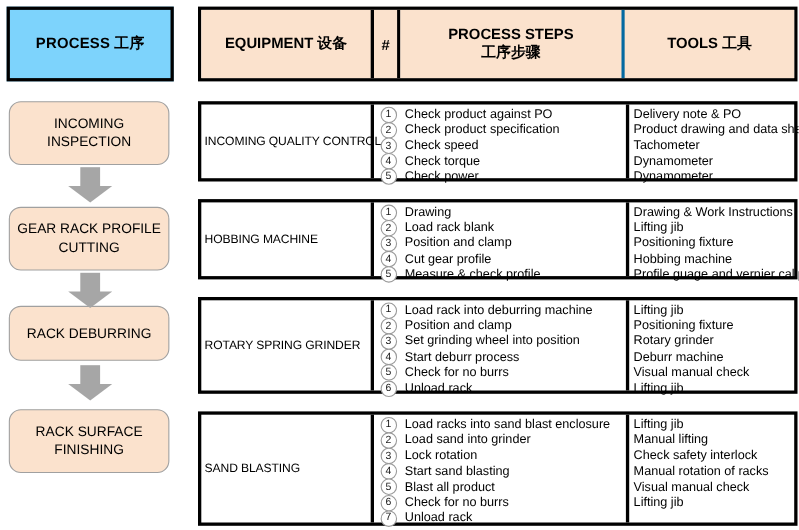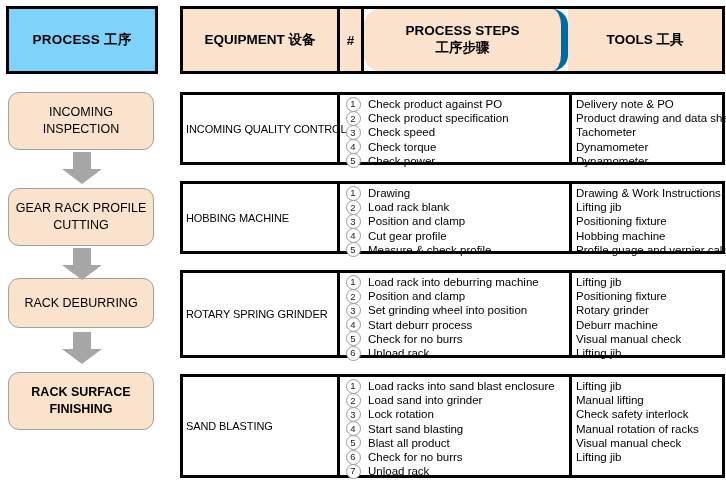--- a/index.html
+++ b/index.html
@@ -136,23 +136,22 @@
   }
   .col-num {
     width: 24px;
     flex: 0 0 24px;
     border-right: 3px solid #000000;
     box-sizing: border-box;
   }
   .col-steps {
     width: 204px;
     flex: 0 0 204px;
-    border-right: 7px solid #0369a1;
-    box-sizing: border-box;
-    border-radius: 16px;
+    border-right: 3px solid #0369a1;
+    box-sizing: border-box;
   }
   .col-tools {
     flex: 1 1 auto;
     box-sizing: border-box;
   }
 
   
   .row-block .col-equipment {
     display: flex;
     align-items: center;
@@ -228,21 +227,21 @@
   <div id="flow-boxes">
       <div class="flow-box" style="top: 92px; height: 58px;">
         <span class="flow-label">INCOMING INSPECTION</span>
       </div>
       <div class="flow-box" style="top: 188px; height: 58px;">
         <span class="flow-label">GEAR RACK PROFILE CUTTING</span>
       </div>
       <div class="flow-box" style="top: 278px; height: 50px;">
         <span class="flow-label">RACK DEBURRING</span>
       </div>
-      <div class="flow-box" style="top: 372px; height: 58px; font-weight: bold;">
+      <div class="flow-box" style="top: 372px; height: 58px;">
         <span class="flow-label">RACK SURFACE FINISHING</span>
       </div>
     </div>
   <div id="flow-arrows">
       <div class="flow-arrow" style="top: 152px;">
         <div class="shaft"></div>
         <div class="head"></div>
       </div>
       <div class="flow-arrow" style="top: 248px;">
         <div class="shaft"></div>

